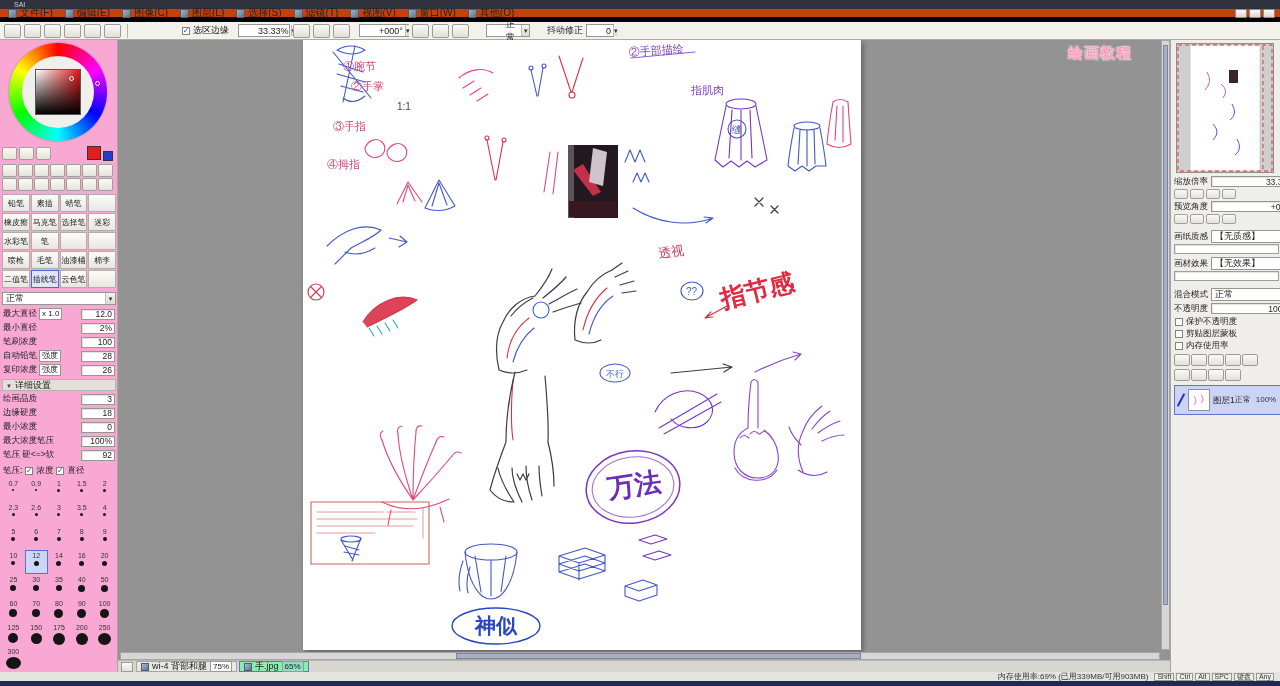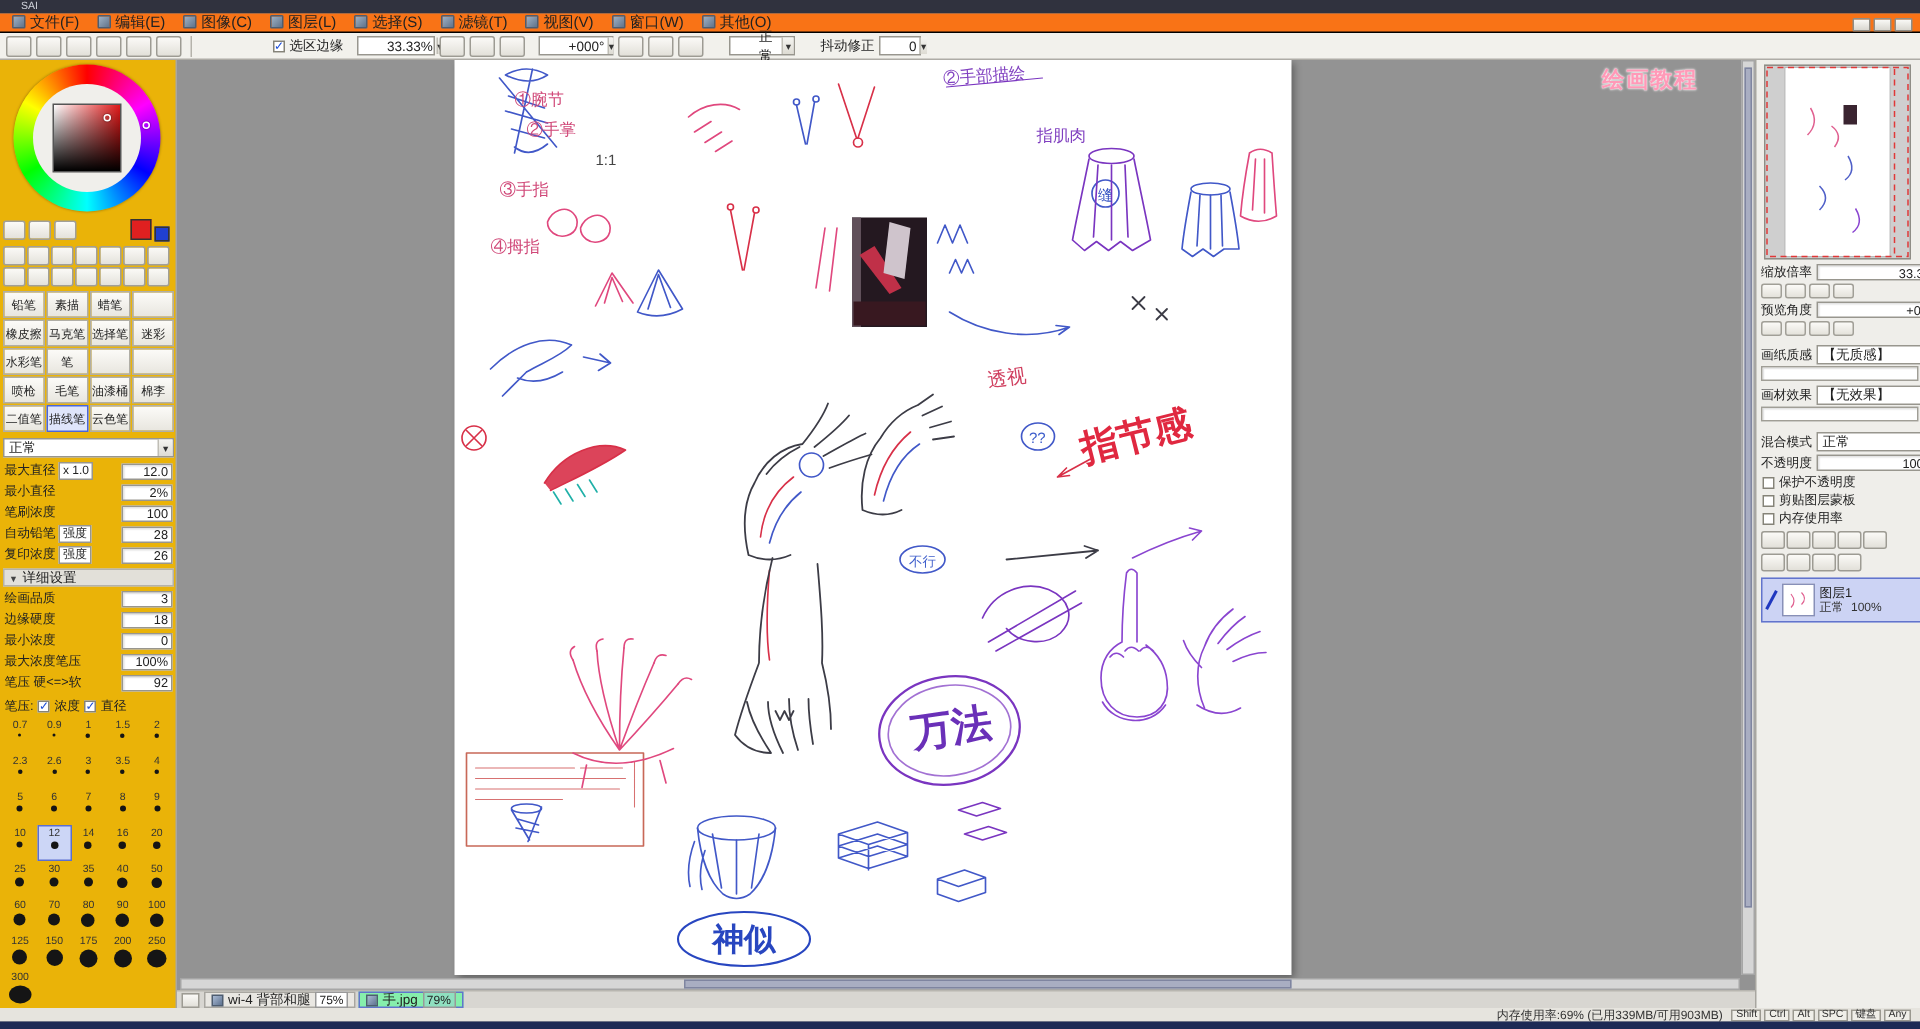--- a/index.html
+++ b/index.html
@@ -2,37 +2,37 @@
 <html><head>
 <meta charset="utf-8">
 <style>
   *{margin:0;padding:0;box-sizing:border-box}
   html,body{width:1280px;height:686px;overflow:hidden}
   body{position:relative;font-family:"Liberation Sans",sans-serif;font-size:10px;color:#222;background:#939393}
   svg text{font-family:"Liberation Sans",sans-serif}
 
   
   #titlebar{position:absolute;left:0;top:0;width:1280px;height:9px;background:#30323e;display:flex;align-items:center;padding:0 14px;color:#cfd2da;font-size:7px}
-  #menubar{position:absolute;left:0;top:9px;width:1280px;height:13px;background:#f97316;border-bottom:1px solid #000000;display:flex;align-items:flex-end;padding:0 2px}
+  #menubar{position:absolute;left:0;top:9px;width:1280px;height:13px;background:#c2410c;border-bottom:5px solid #000000;display:flex;align-items:center;padding:0 2px}
   .menu-item{display:flex;align-items:center;gap:3px;padding:0 6px;font-size:10px;height:13px;cursor:default}
   .mi{width:9px;height:9px;background:linear-gradient(135deg,#9fb2c6,#61738a);border:1px solid #4e5d70;border-radius:1px}
   .win-ctrls{margin-left:auto;display:flex;gap:2px;padding-right:3px}
   .wbtn{width:12px;height:9px;background:linear-gradient(#fafaf7,#d9d7d0);border:1px solid #8f8d86;border-radius:1px}
 
   #toolbar{position:absolute;left:0;top:22px;width:1280px;height:18px;background:#f2f1ec;border-bottom:1px solid #aeaca6;display:flex;align-items:center;gap:3px;padding:0 4px}
   .tbtn{width:17px;height:14px;background:linear-gradient(#fbfaf7,#e2e0d9);border:1px solid #9d9b93;border-radius:2px}
   .sep{width:1px;height:14px;background:#b5b3ab;margin:0 3px}
   .tval{height:13px;background:#fff;border:1px solid #98968e;display:flex;align-items:center;font-size:9px;padding-left:19px;gap:2px}
   .dd{width:10px;height:100%;display:flex;align-items:center;justify-content:center;border-left:1px solid #c0beb6;background:linear-gradient(#f5f4f0,#dddbd3);margin-left:auto}
   .dd::before{content:"▾";font-size:7px;color:#333}
   .cb{width:8px;height:8px;background:#fff;border:1px solid #858378;display:inline-flex;align-items:center;justify-content:center;flex:none}
   .cb.checked::before{content:"✓";font-size:8px;color:#1d4ed8;line-height:1}
 
   
-  #leftpanel{position:absolute;left:0;top:40px;width:118px;height:632px;background:#eab308;border-right:1px solid #a8a6a0}
+  #leftpanel{position:absolute;left:0;top:40px;width:118px;height:632px;background:#f9a8d4;border-right:1px solid #a8a6a0}
   .colorwheel{position:absolute;left:9px;top:3px;width:98px;height:98px}
   .wheel-ring{position:absolute;inset:0;border-radius:50%;background:conic-gradient(#f00,#f0f,#00f,#0ff,#0f0,#ff0,#f00);box-shadow:0 0 2px rgba(0,0,0,.4)}
   .wheel-inner{position:absolute;inset:13px;border-radius:50%;background:#f0efeb}
   .sat-square{position:absolute;left:26px;top:26px;width:46px;height:46px;border:1px solid #555;
     background-image:linear-gradient(to top,#000,rgba(0,0,0,0)),linear-gradient(to right,#fff,#e01818)}
   .sat-marker{position:absolute;left:60px;top:33px;width:5px;height:5px;border:1px solid #fff;border-radius:50%;box-shadow:0 0 1px #000}
   .ring-marker{position:absolute;left:86px;top:38px;width:5px;height:5px;border:1px solid #fff;border-radius:50%;box-shadow:0 0 1px #000}
   .swatchrow{position:absolute;left:2px;top:104px;width:114px;height:18px;display:flex;align-items:center;gap:2px}
   .swatch-red{width:14px;height:14px;background:#e02020;border:1px solid #333;margin-left:auto}
   .swatch-blue{width:10px;height:10px;background:#2040d0;border:1px solid #333;margin:6px 3px 0 0}
@@ -74,21 +74,21 @@
   .rp-btns .ticon{width:14px;height:10px}
   .rp-slider{margin:1px 3px 0;height:10px;display:flex;gap:2px}
   .rp-slidebox{flex:1;background:#fff;border:1px solid #a09e96;box-shadow:inset 1px 1px 1px rgba(0,0,0,.12)}
   .rp-check{margin:1px 4px 0;display:flex;align-items:center;gap:3px;font-size:8.5px;height:11px}
   .rp-icons{margin:3px 3px 0;display:flex;gap:1px}
   .lbtn{width:16px;height:12px;background:linear-gradient(#fbfaf7,#e2e0d9);border:1px solid #9d9b93;border-radius:2px}
   .layer-entry{margin:4px 3px 0;height:30px;background:#ccd3f4;border:1px solid #6274cc;display:flex;align-items:center;gap:3px;padding:0 2px}
   .l-pen{width:8px;height:22px}
   .l-pen::before{content:"";display:block;width:2px;height:14px;background:#2038c0;transform:rotate(28deg);margin:4px auto 0}
   .l-thumb{width:22px;height:22px;background:#fff;border:1px solid #8890b8}
-  .l-text{display:flex;flex-direction:column;font-size:8.5px;line-height:10px}
+  .l-text{display:flex;flex-direction:row;font-size:8.5px;line-height:10px}
   .l-sub{display:flex;gap:5px;font-size:8px;color:#333}
 
   
   #tabbar{position:absolute;left:118px;top:660px;width:1052px;height:12px;background:#d8d6d1;border-top:1px solid #b8b6b0;display:flex;align-items:center;gap:3px;padding:0 3px}
   .newdoc{width:12px;height:10px;background:linear-gradient(#fbfaf7,#e2e0d9);border:1px solid #9d9b93}
   .doc-tab{display:flex;align-items:center;gap:3px;height:11px;padding:0 4px;border:1px solid #a8a6a0;background:#e9e7e2;font-size:9px;white-space:nowrap}
   .doc-tab.selected{background:#86efac;border-color:#6274cc}
   .tab-icon{width:8px;height:8px;background:linear-gradient(135deg,#aabbd4,#5e7290);border:1px solid #4e5d70}
   .tab-zoom{border:1px solid #999;background:#fff;font-size:8px;padding:0 2px;line-height:9px}
   .doc-tab.selected .tab-zoom{background:#8fe0c0}
@@ -780,21 +780,21 @@
 
       <div class="doc-tab">
         <span class="tab-icon"></span>
         <span class="tab-name">wi-4 背部和腿</span>
         <span class="tab-zoom">75%</span>
       </div>
 
       <div class="doc-tab selected">
         <span class="tab-icon"></span>
         <span class="tab-name">手.jpg</span>
-        <span class="tab-zoom">79%</span>
+        <span class="tab-zoom">65%</span>
       </div>
     </div>
 </div>
 
 <div id="statusbar">
   <span class="mem">内存使用率:69% (已用339MB/可用903MB)</span>
   <div class="keys">
 
       <span class="key">Shift</span>
 

